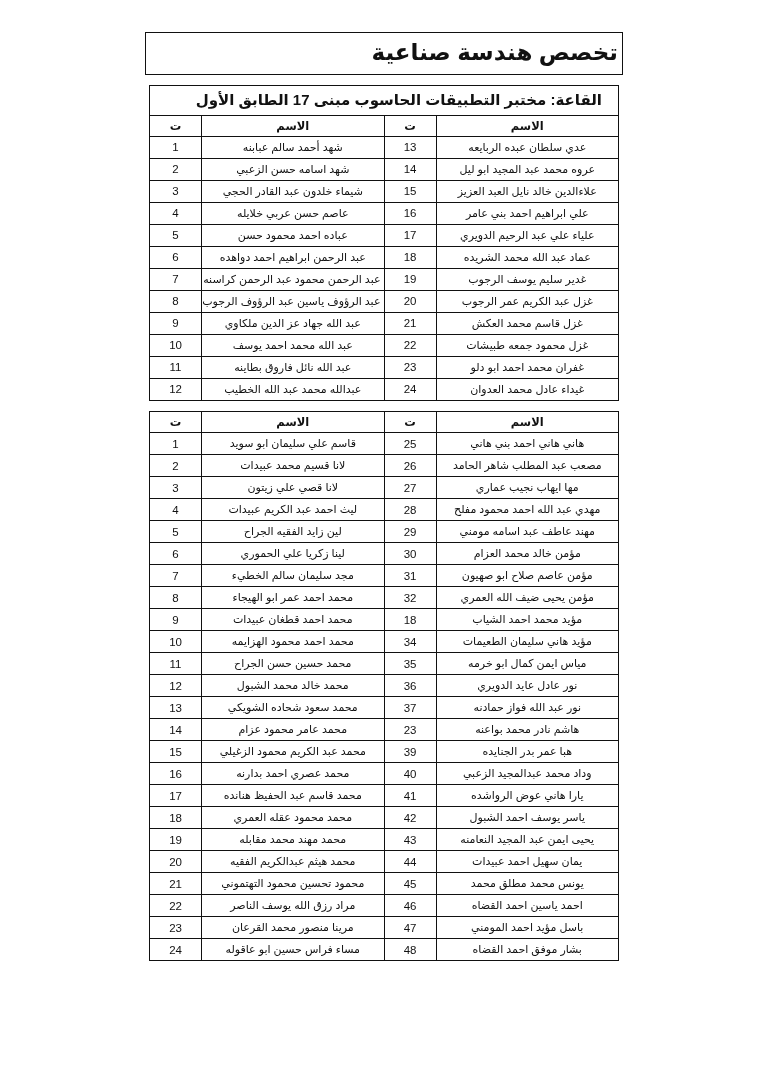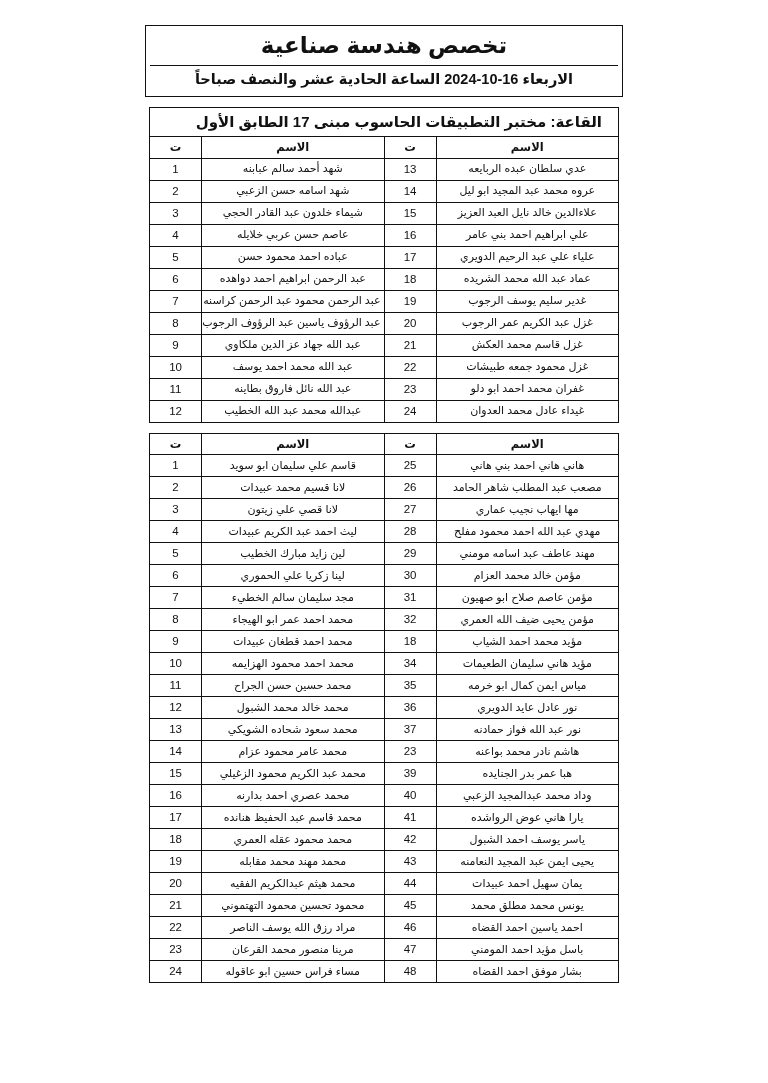--- a/index.html
+++ b/index.html
@@ -16,22 +16,21 @@
   }
   .page {
     width: 768px;
     min-height: 1083px;
     box-sizing: border-box;
     padding: 20px 14px 10px 14px;
     position: relative;
   }
   .doc-header {
     width: 478px;
-    margin: 5px auto 8px auto;
-    text-align: center;
+    margin: 12px auto 8px auto;
   }
   .title-box {
     border: 1.5px solid #111;
     padding: 5px 4px 7px 4px;
   }
   .doc-title {
     font-size: 23px;
     font-weight: bold;
     line-height: 1.25;
     letter-spacing: 0.3px;
@@ -95,21 +94,20 @@
   }
 </style>
 </head>
 <body>
 
 <div class="page">
 
   <div class="doc-header">
     <div class="title-box">
       <div class="doc-title">تخصص هندسة صناعية</div>
-      <div class="doc-subtitle">الاربعاء 16-10-2024  الساعة الحادية عشر والنصف صباحاً</div>
     </div>
   </div>
 
   <div class="hall-block">
     <div class="hall-title">القاعة: مختبر التطبيقات الحاسوب مبنى 17 الطابق الأول</div>
     <table class="roster">
       <thead>
         <tr>
           <th class="col-name">الاسم</th>
           <th class="col-num">ت</th>
@@ -225,21 +223,21 @@
           </tr>
         <tr>
             <td class="col-name">مهدي عبد الله احمد محمود مفلح</td>
             <td class="col-num">28</td>
             <td class="col-name">ليث احمد عبد الكريم عبيدات</td>
             <td class="col-num">4</td>
           </tr>
         <tr>
             <td class="col-name">مهند عاطف عبد اسامه مومني</td>
             <td class="col-num">29</td>
-            <td class="col-name">لين زايد مبارك الخطيب</td>
+            <td class="col-name">لين زايد الفقيه الجراح</td>
             <td class="col-num">5</td>
           </tr>
         <tr>
             <td class="col-name">مؤمن خالد محمد العزام</td>
             <td class="col-num">30</td>
             <td class="col-name">لينا زكريا علي الحموري</td>
             <td class="col-num">6</td>
           </tr>
         <tr>
             <td class="col-name">مؤمن عاصم صلاح ابو صهيون</td>

